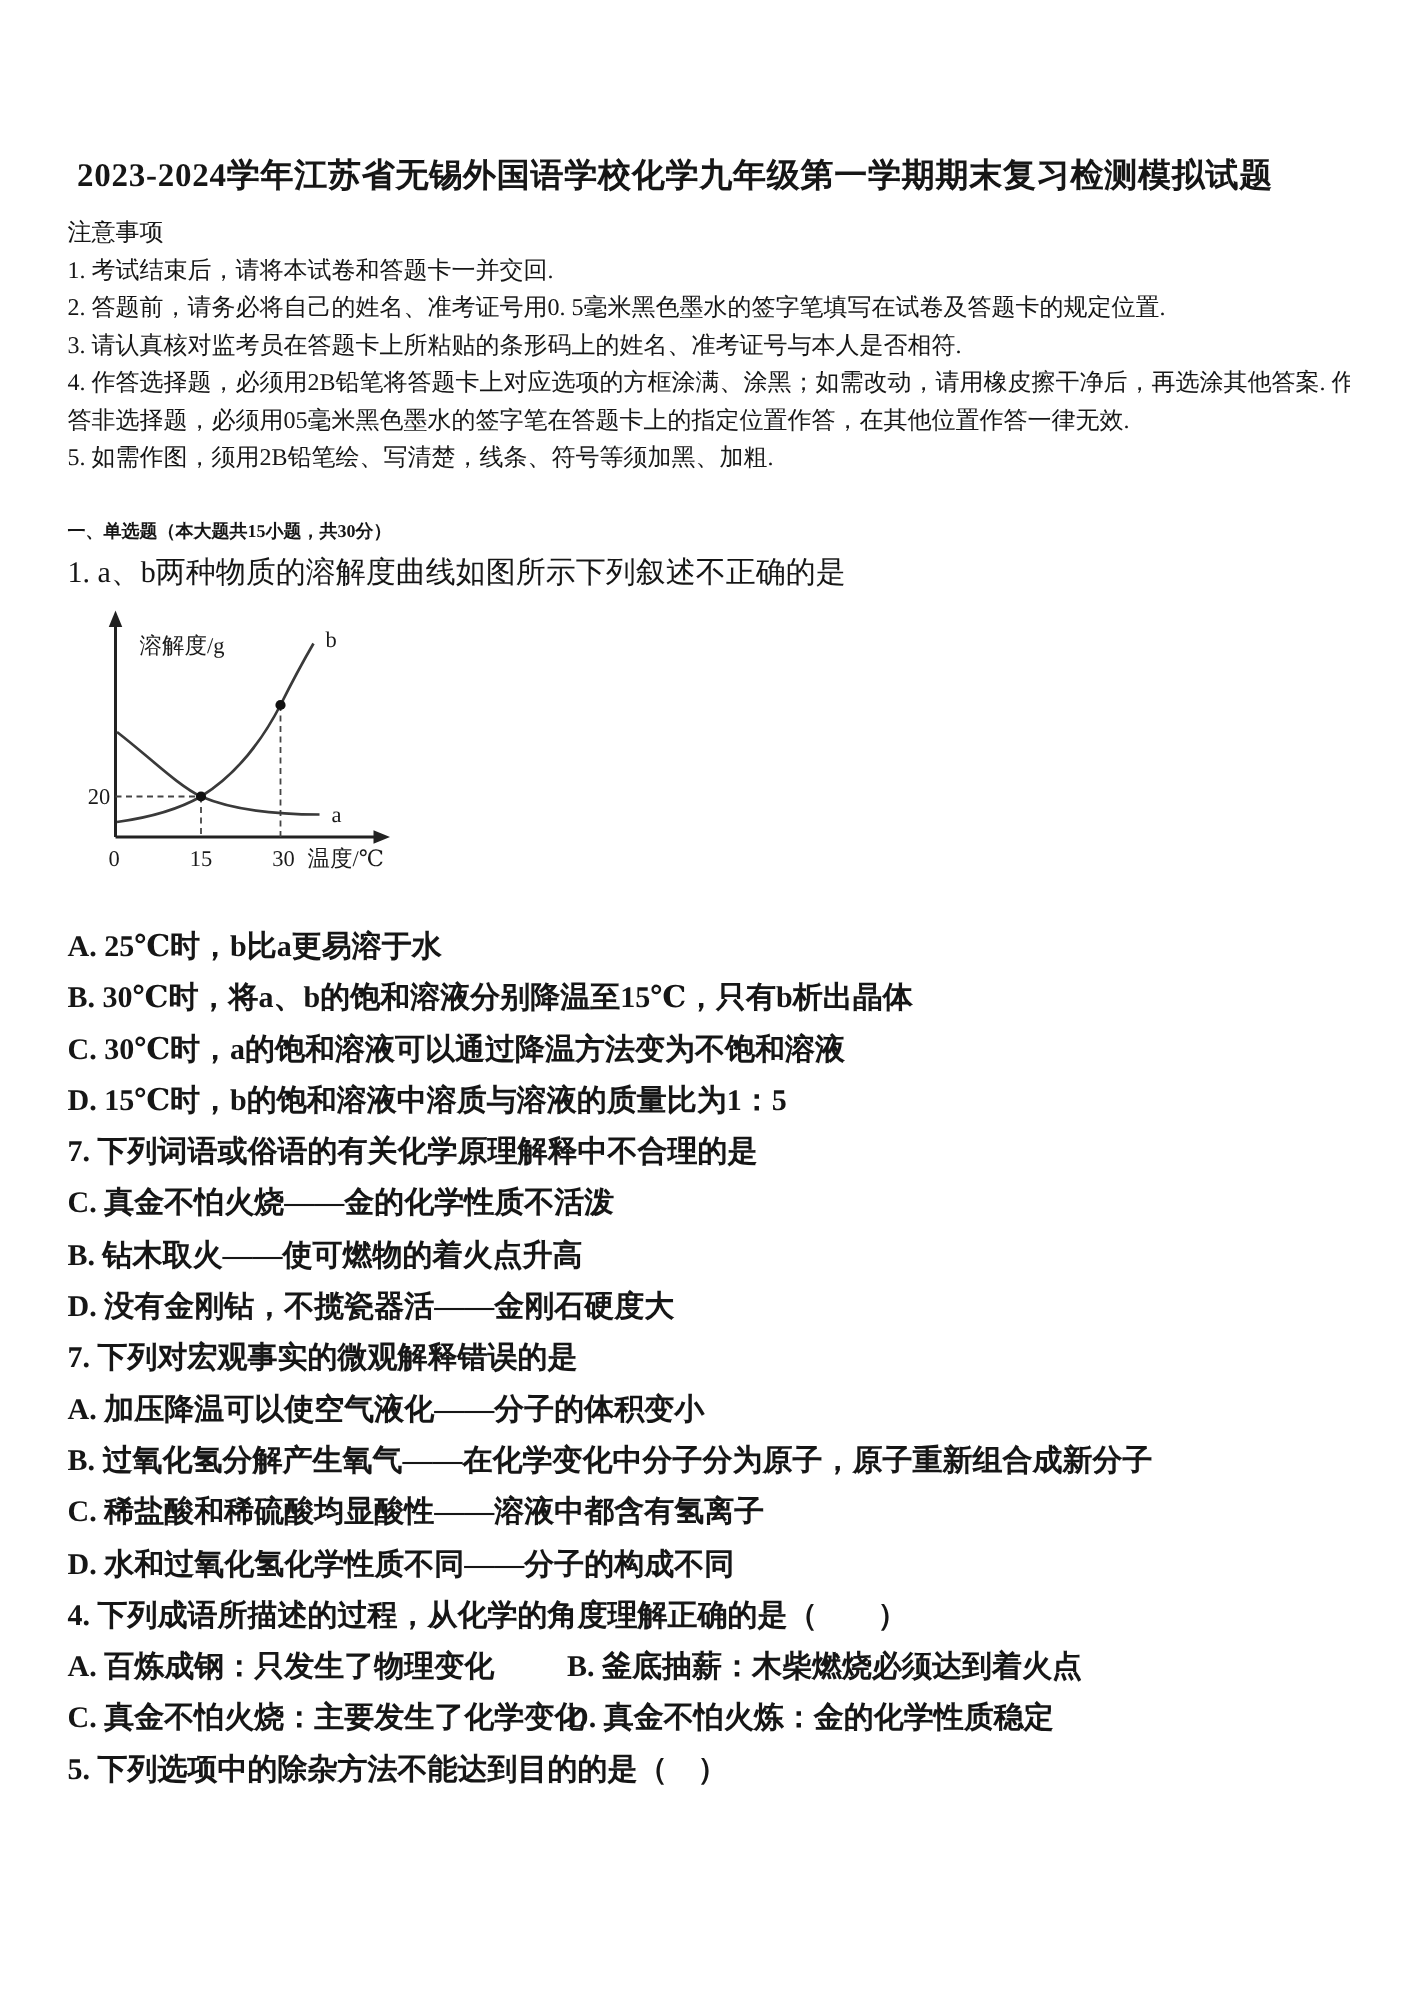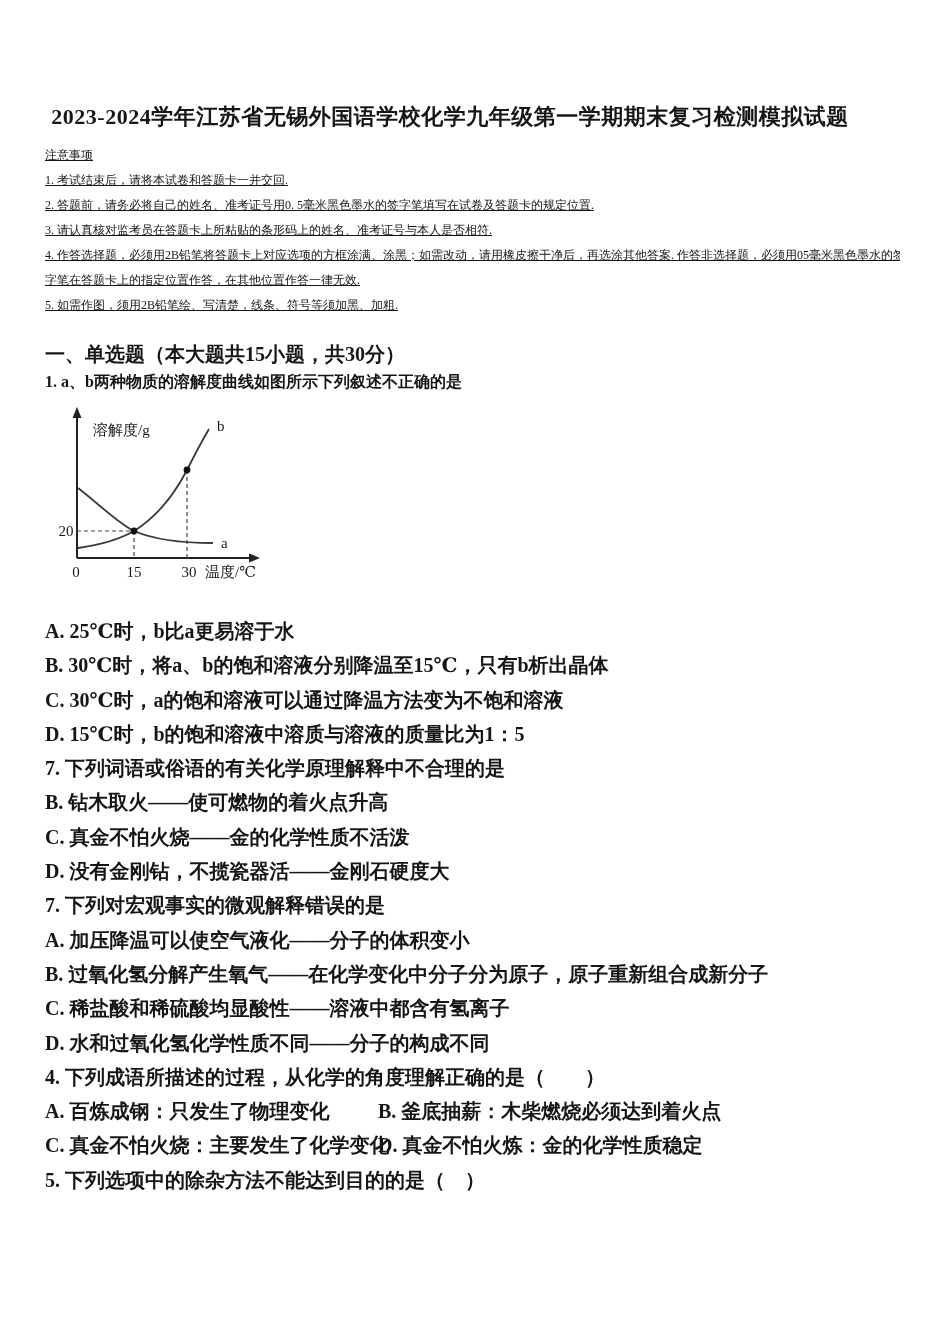--- a/index.html
+++ b/index.html
@@ -13,34 +13,33 @@
   .title{
     padding:103px 30px 0 30px;
     text-align:center;
     font-size:22px;line-height:28px;
     font-weight:bold;
     letter-spacing:0.5px;
   }
   .notices{
     margin:12px 40px 0 45px;
     width:868px;
-    font-size:12px;line-height:25px;
+    font-size:16px;line-height:25px;
     font-weight:normal;
-    text-decoration:underline;
   }
   .notice-heading{font-weight:normal;}
   .section-heading{
     margin:24px 40px 0 45px;
-    font-size:20px;line-height:25px;
+    font-size:12px;line-height:25px;
     font-weight:bold;
   }
   .q1-stem{
     margin:2px 40px 0 45px;
-    font-size:16px;line-height:26px;
-    font-weight:bold;
+    font-size:20px;line-height:26px;
+    font-weight:normal;
   }
   .chart{
     display:block;
     margin:10px 0 0 45px;
   }
   .chart .axis{stroke:#222;stroke-width:2;fill:none;}
   .chart .curve{stroke:#3a3a3a;stroke-width:1.8;fill:none;}
   .chart .dash{stroke:#444;stroke-width:1.2;fill:none;stroke-dasharray:4,3;}
   .chart .clabel{
     font-family:"Liberation Serif","DejaVu Serif",serif;
@@ -111,22 +110,22 @@
     <text class="clabel" x="160" y="172">温度/℃</text>
   </svg>
 
   <div class="qgrid">
     <div class="qline">A. 25℃时，b比a更易溶于水</div>
     <div class="qline">B. 30℃时，将a、b的饱和溶液分别降温至15℃，只有b析出晶体</div>
     <div class="qline">C. 30℃时，a的饱和溶液可以通过降温方法变为不饱和溶液</div>
     <div class="qline">D. 15℃时，b的饱和溶液中溶质与溶液的质量比为1：5</div>
 
     <div class="qline">7. 下列词语或俗语的有关化学原理解释中不合理的是</div>
+    <div class="qline">C. 真金不怕火烧——金的化学性质不活泼</div>
     <div class="qline">B. 钻木取火——使可燃物的着火点升高</div>
-    <div class="qline">C. 真金不怕火烧——金的化学性质不活泼</div>
     <div class="qline">D. 没有金刚钻，不揽瓷器活——金刚石硬度大</div>
 
     <div class="qline">7. 下列对宏观事实的微观解释错误的是</div>
     <div class="qline">A. 加压降温可以使空气液化——分子的体积变小</div>
     <div class="qline">B. 过氧化氢分解产生氧气——在化学变化中分子分为原子，原子重新组合成新分子</div>
     <div class="qline">C. 稀盐酸和稀硫酸均显酸性——溶液中都含有氢离子</div>
     <div class="qline">D. 水和过氧化氢化学性质不同——分子的构成不同</div>
 
     <div class="qline">4. 下列成语所描述的过程，从化学的角度理解正确的是（　　）</div>
     <div class="qline two-col">

